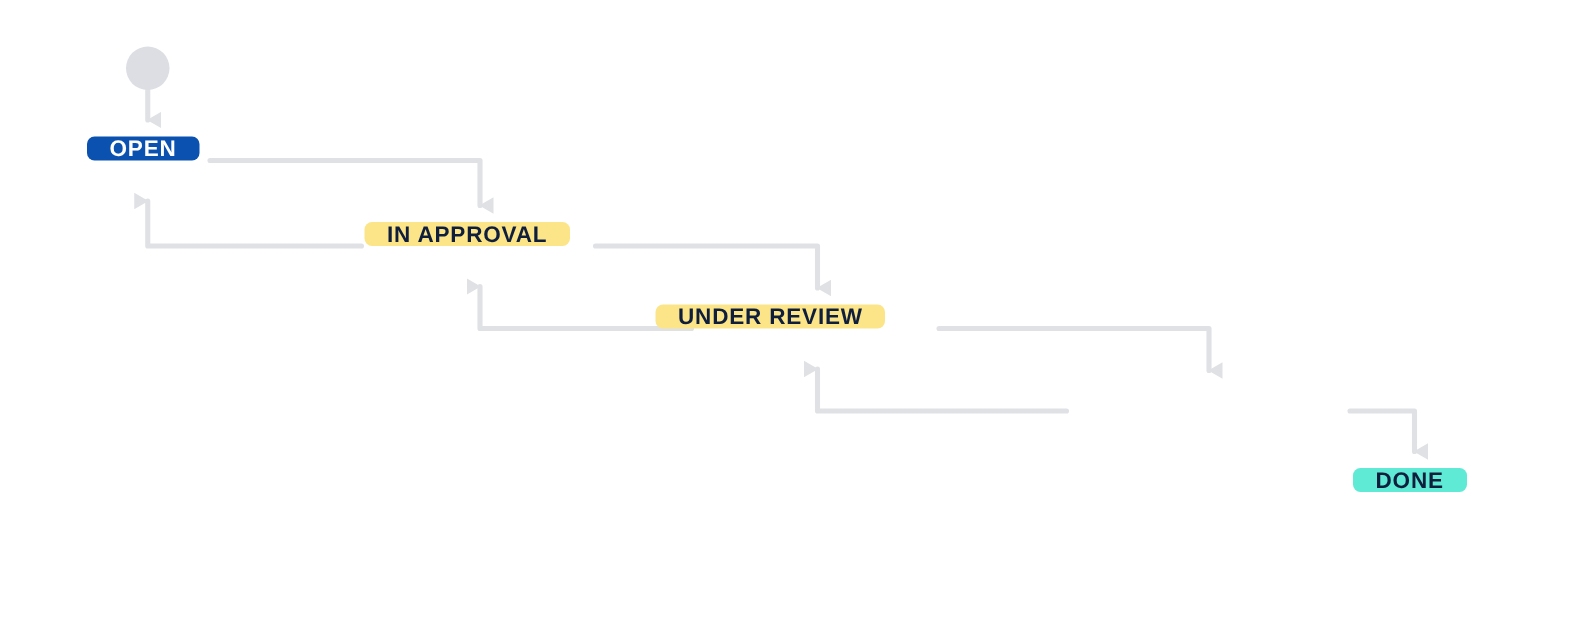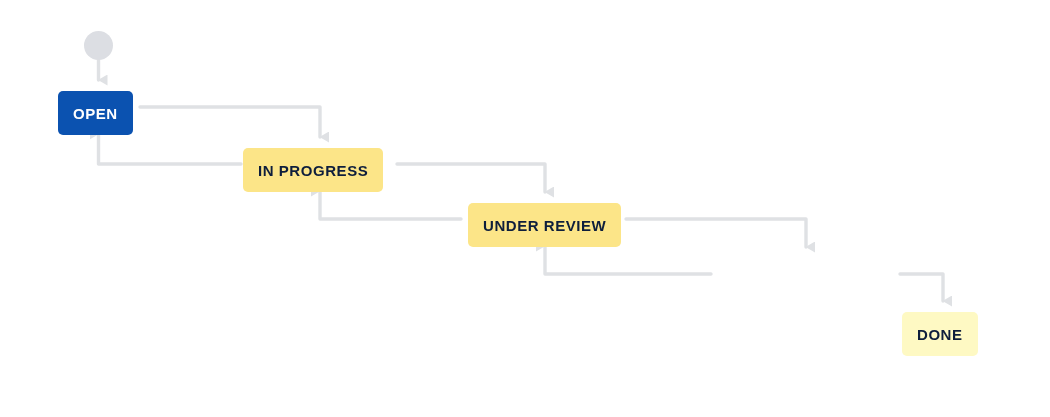--- a/index.html
+++ b/index.html
@@ -22,40 +22,40 @@
     width: 1050px;
     height: 417px;
     pointer-events: none;
   }
   .node {
     position: absolute;
     display: flex;
     align-items: center;
     justify-content: flex-start;
     box-sizing: border-box;
-    height: 44px;
+    height: 16px;
     border-radius: 5px;
     padding: 0 15px;
     white-space: nowrap;
     cursor: pointer;
     z-index: 3;
   }
   .node-label {
     font-family: "Liberation Sans", sans-serif;
     font-size: 15px;
     font-weight: bold;
     letter-spacing: 0.55px;
     line-height: 1;
   }
   .n-open       { left: 58px;  top: 91px;  background: #0B52B0; }
   .n-open .node-label { color: #FFFFFF; }
   .n-inprogress { left: 243px; top: 148px; background: #FCE588; }
-  .n-review     { left: 468px; top: 203px; background: #FCE588; }
+  .n-review     { left: 437px; top: 203px; background: #FCE588; }
   .n-final      { left: 713px; top: 258px; background: #FCE588; }
-  .n-done       { left: 902px; top: 312px; background: #fef9c3; }
+  .n-done       { left: 902px; top: 312px; background: #5eead4; }
   .n-inprogress .node-label,
   .n-review .node-label,
   .n-final .node-label,
   .n-done .node-label { color: #0E1E3C; }
 
   .start-dot {
     position: absolute;
     left: 84px;
     top: 31px;
     width: 29px;
@@ -100,21 +100,21 @@
     </g>
   </svg>
 
   <div class="start-dot"></div>
 
   <div class="node n-open">
     <span class="node-label">OPEN</span>
   </div>
 
   <div class="node n-inprogress">
-    <span class="node-label">IN PROGRESS</span>
+    <span class="node-label">IN APPROVAL</span>
   </div>
 
   <div class="node n-review">
     <span class="node-label">UNDER REVIEW</span>
   </div>
 
 
   <div class="node n-done">
     <span class="node-label">DONE</span>
   </div>

